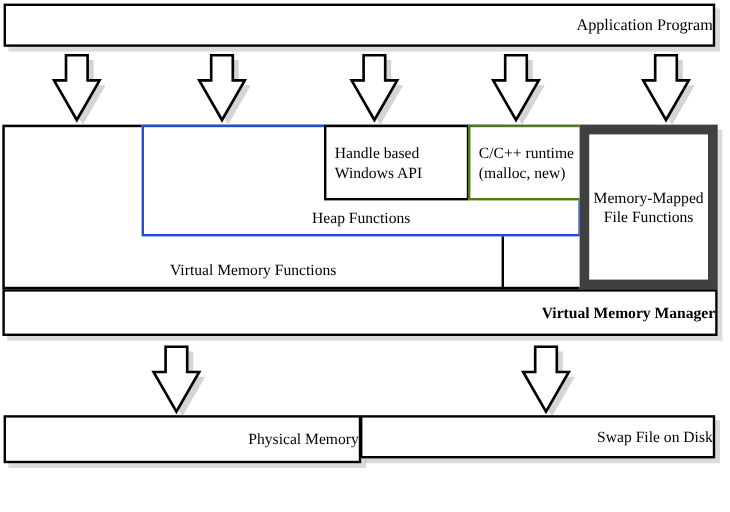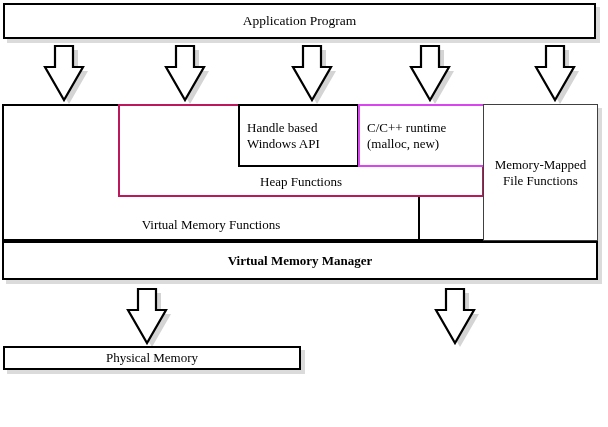--- a/index.html
+++ b/index.html
@@ -32,23 +32,25 @@
     align-items: center;
     justify-content: center;
     text-align: center;
     line-height: 1.22;
     font-size: 13px;
   }
   .box.leftalign {
     justify-content: flex-start;
     text-align: left;
     padding-left: 7px;
+    margin-left: 32px;
   }
   .shadowed {
     box-shadow: 4px 4px 0 0 rgba(0,0,0,0.14);
+    justify-content: flex-end;
   }
   .label {
     display: block;
     white-space: pre-line;
   }
 
   
   #app-program {
     left: 3px;  top: 3px;
     width: 593px; height: 36px;
@@ -70,50 +72,50 @@
   #vm-functions {
     left: 2px; top: 104px;
     width: 418px; height: 137px;
     border: 2px solid #000;
     align-items: flex-end;
     padding-bottom: 6px;
   }
   #heap-functions {
     left: 118px; top: 104px;
     width: 366px; height: 93px;
-    border: 2px solid #be185d;
+    border: 2px solid #1d4ed8;
     align-items: flex-end;
     padding-bottom: 5px;
   }
   #handle-api {
     left: 238px; top: 104px;
     width: 121px; height: 63px;
     border: 2px solid #000;
   }
   #c-runtime {
     left: 358px; top: 104px;
     width: 151px; height: 63px;
-    border: 2px solid #d946ef;
+    border: 2px solid #4d7c0f;
   }
   #mmf-functions {
     left: 483px; top: 104px;
     width: 115px; height: 137px;
-    border: 1px solid #404040;
+    border: 8px solid #404040;
   }
 
   
   #vmm {
     left: 2px; top: 241px;
     width: 596px; height: 39px; font-weight: bold;
   }
 
   
   #phys-mem {
     left: 3px; top: 346px;
-    width: 298px; height: 24px;
+    width: 298px; height: 40px;
   }
   #swap-file {
     left: 300px; top: 346px;
     width: 296px; height: 36px;
   }
 
   
   .arrow {
     position: absolute;
     pointer-events: none;
@@ -204,14 +206,17 @@
     <svg width="56" height="62" viewBox="0 0 56 62">
       <path d="M21 4 L39 4 L39 25 L49 25 L30 58 L11 25 L21 25 Z" fill="#d4d4d4" stroke="none" transform="translate(5,4)"></path>
       <path d="M21 4 L39 4 L39 25 L49 25 L30 58 L11 25 L21 25 Z" fill="#ffffff" stroke="#000000" stroke-width="2.2" stroke-linejoin="miter"></path>
     </svg>
   </div>
 
   <div class="box shadowed" id="phys-mem">
     <span class="label">Physical Memory</span>
   </div>
 
+  <div class="box shadowed" id="swap-file">
+    <span class="label">Swap File on Disk</span>
+  </div>
 
 </div>
 
 </body></html>

